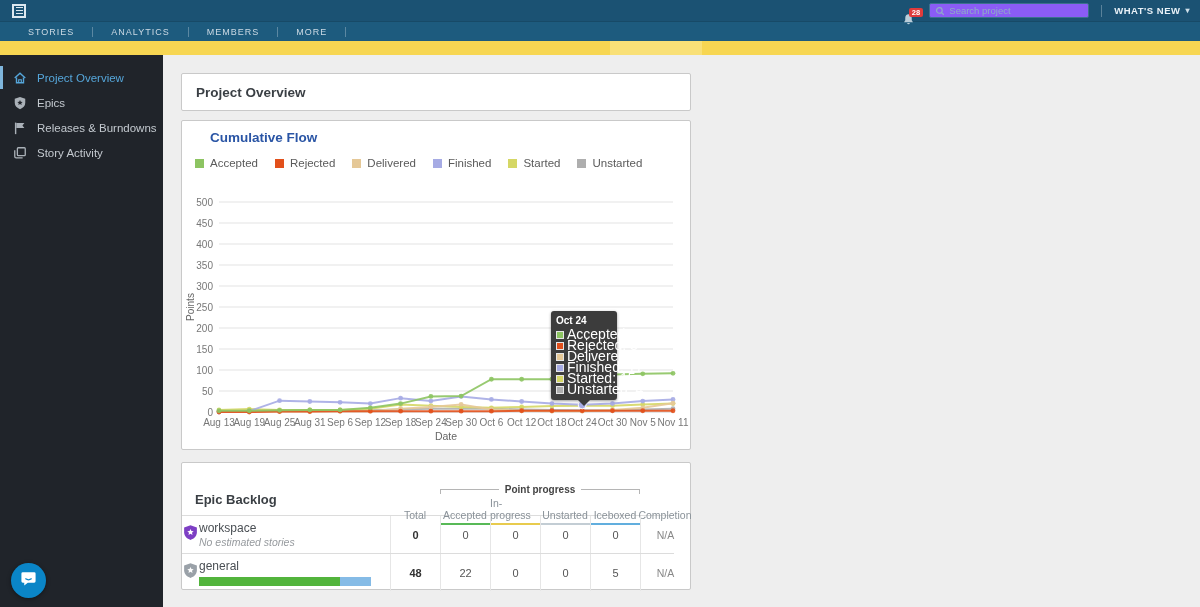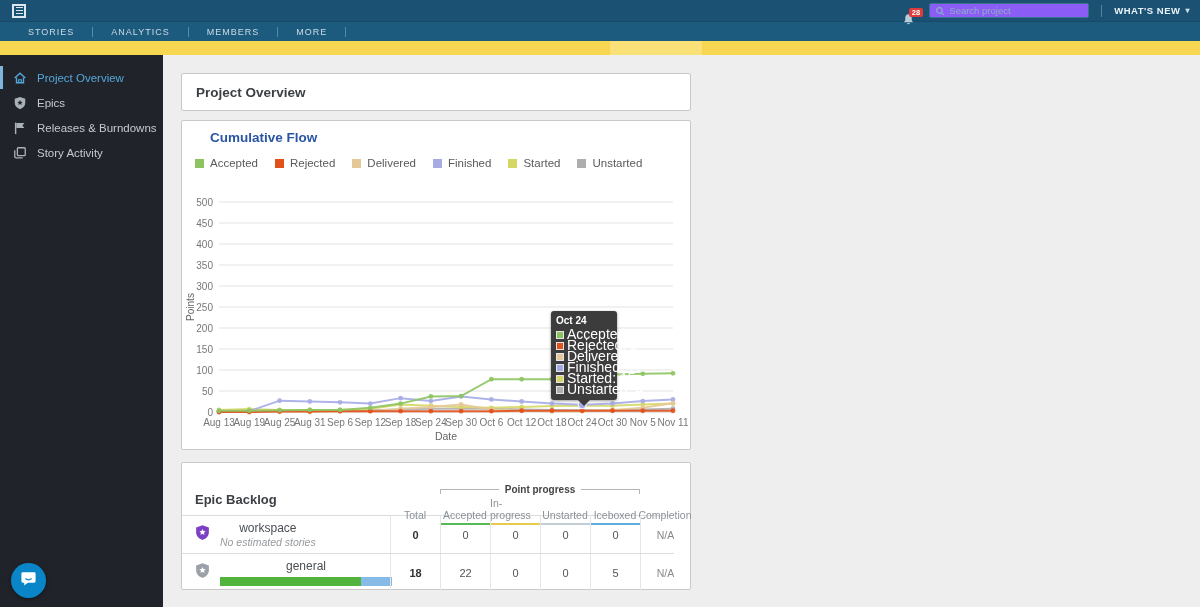--- a/index.html
+++ b/index.html
@@ -64,21 +64,21 @@
   .eb-bracket-row { height:14px; }
   .eb-bracket { grid-column:3 / span 4; display:flex; align-items:flex-start; padding:2px 0 0 0; }
   .eb-bracket .ln { flex:1; height:5px; border-top:1px solid #b5b5b5; margin-top:4px; }
   .eb-bracket .ln.l { border-left:1px solid #b5b5b5; }
   .eb-bracket .ln.r { border-right:1px solid #b5b5b5; }
   .eb-bracket .gh { font-size:10px; font-weight:bold; color:#444; padding:0 6px; line-height:10px; }
   .eb-head { height:18px; }
   .eb-col { display:flex; flex-direction:column; align-items:center; justify-content:flex-end; font-size:10.5px; color:#8a9299; }
   .eb-col .ul { height:2px; width:100%; margin-top:2px; }
   .eb-datarow { height:38px; border-top:1px solid #dcdcdc; }
-  .eb-name { display:flex; align-items:center; gap:9px; padding-left:12px;text-align:center; }
+  .eb-name { display:flex; align-items:center; padding-left:0; }
   .eb-name .nm { font-size:12px; color:#4a4f54; }
   .eb-name .sub { font-size:10.5px; font-style:italic; color:#969a9e; margin-top:1px; }
   .pbar { width:172px; height:9px; margin-top:4px; display:flex; }
   .pbar span { display:block; height:100%; }
   .eb-val { display:flex; align-items:center; justify-content:center; font-size:11px; color:#555; border-left:1px solid #e6e6e6; }
   .eb-val.total { font-weight:bold; color:#333; }
   .eb-val.na { color:#888; font-size:10.5px; }
 
   .chat-launcher { position:fixed; left:11px; bottom:9px; width:35px; height:35px; border-radius:50%; background:#0a85c7; display:flex; align-items:center; justify-content:center; cursor:pointer; box-shadow:0 1px 4px rgba(0,0,0,.4); }
 </style>
@@ -444,21 +444,21 @@
                   <polygon points="8,4.6 8.9,6.7 11,6.8 9.4,8.2 9.9,10.3 8,9.1 6.1,10.3 6.6,8.2 5,6.8 7.1,6.7" fill="#ffffff"></polygon>
                 </svg></span>
             <span>
               <div class="nm">general</div>
               <div class="pbar">
                 <span style="background-color: rgb(82, 180, 60); width: 82%;"></span>
                 <span style="background-color: rgb(133, 187, 230); width: 18%;"></span>
               </div>
             </span>
           </div>
-          <div class="eb-val total">18</div>
+          <div class="eb-val total">48</div>
           <div class="eb-val">22</div>
           <div class="eb-val">0</div>
           <div class="eb-val">0</div>
           <div class="eb-val">5</div>
           <div class="eb-val na">N/A</div>
         </div>
       </div>
     </div>
   </div>
 </div>

